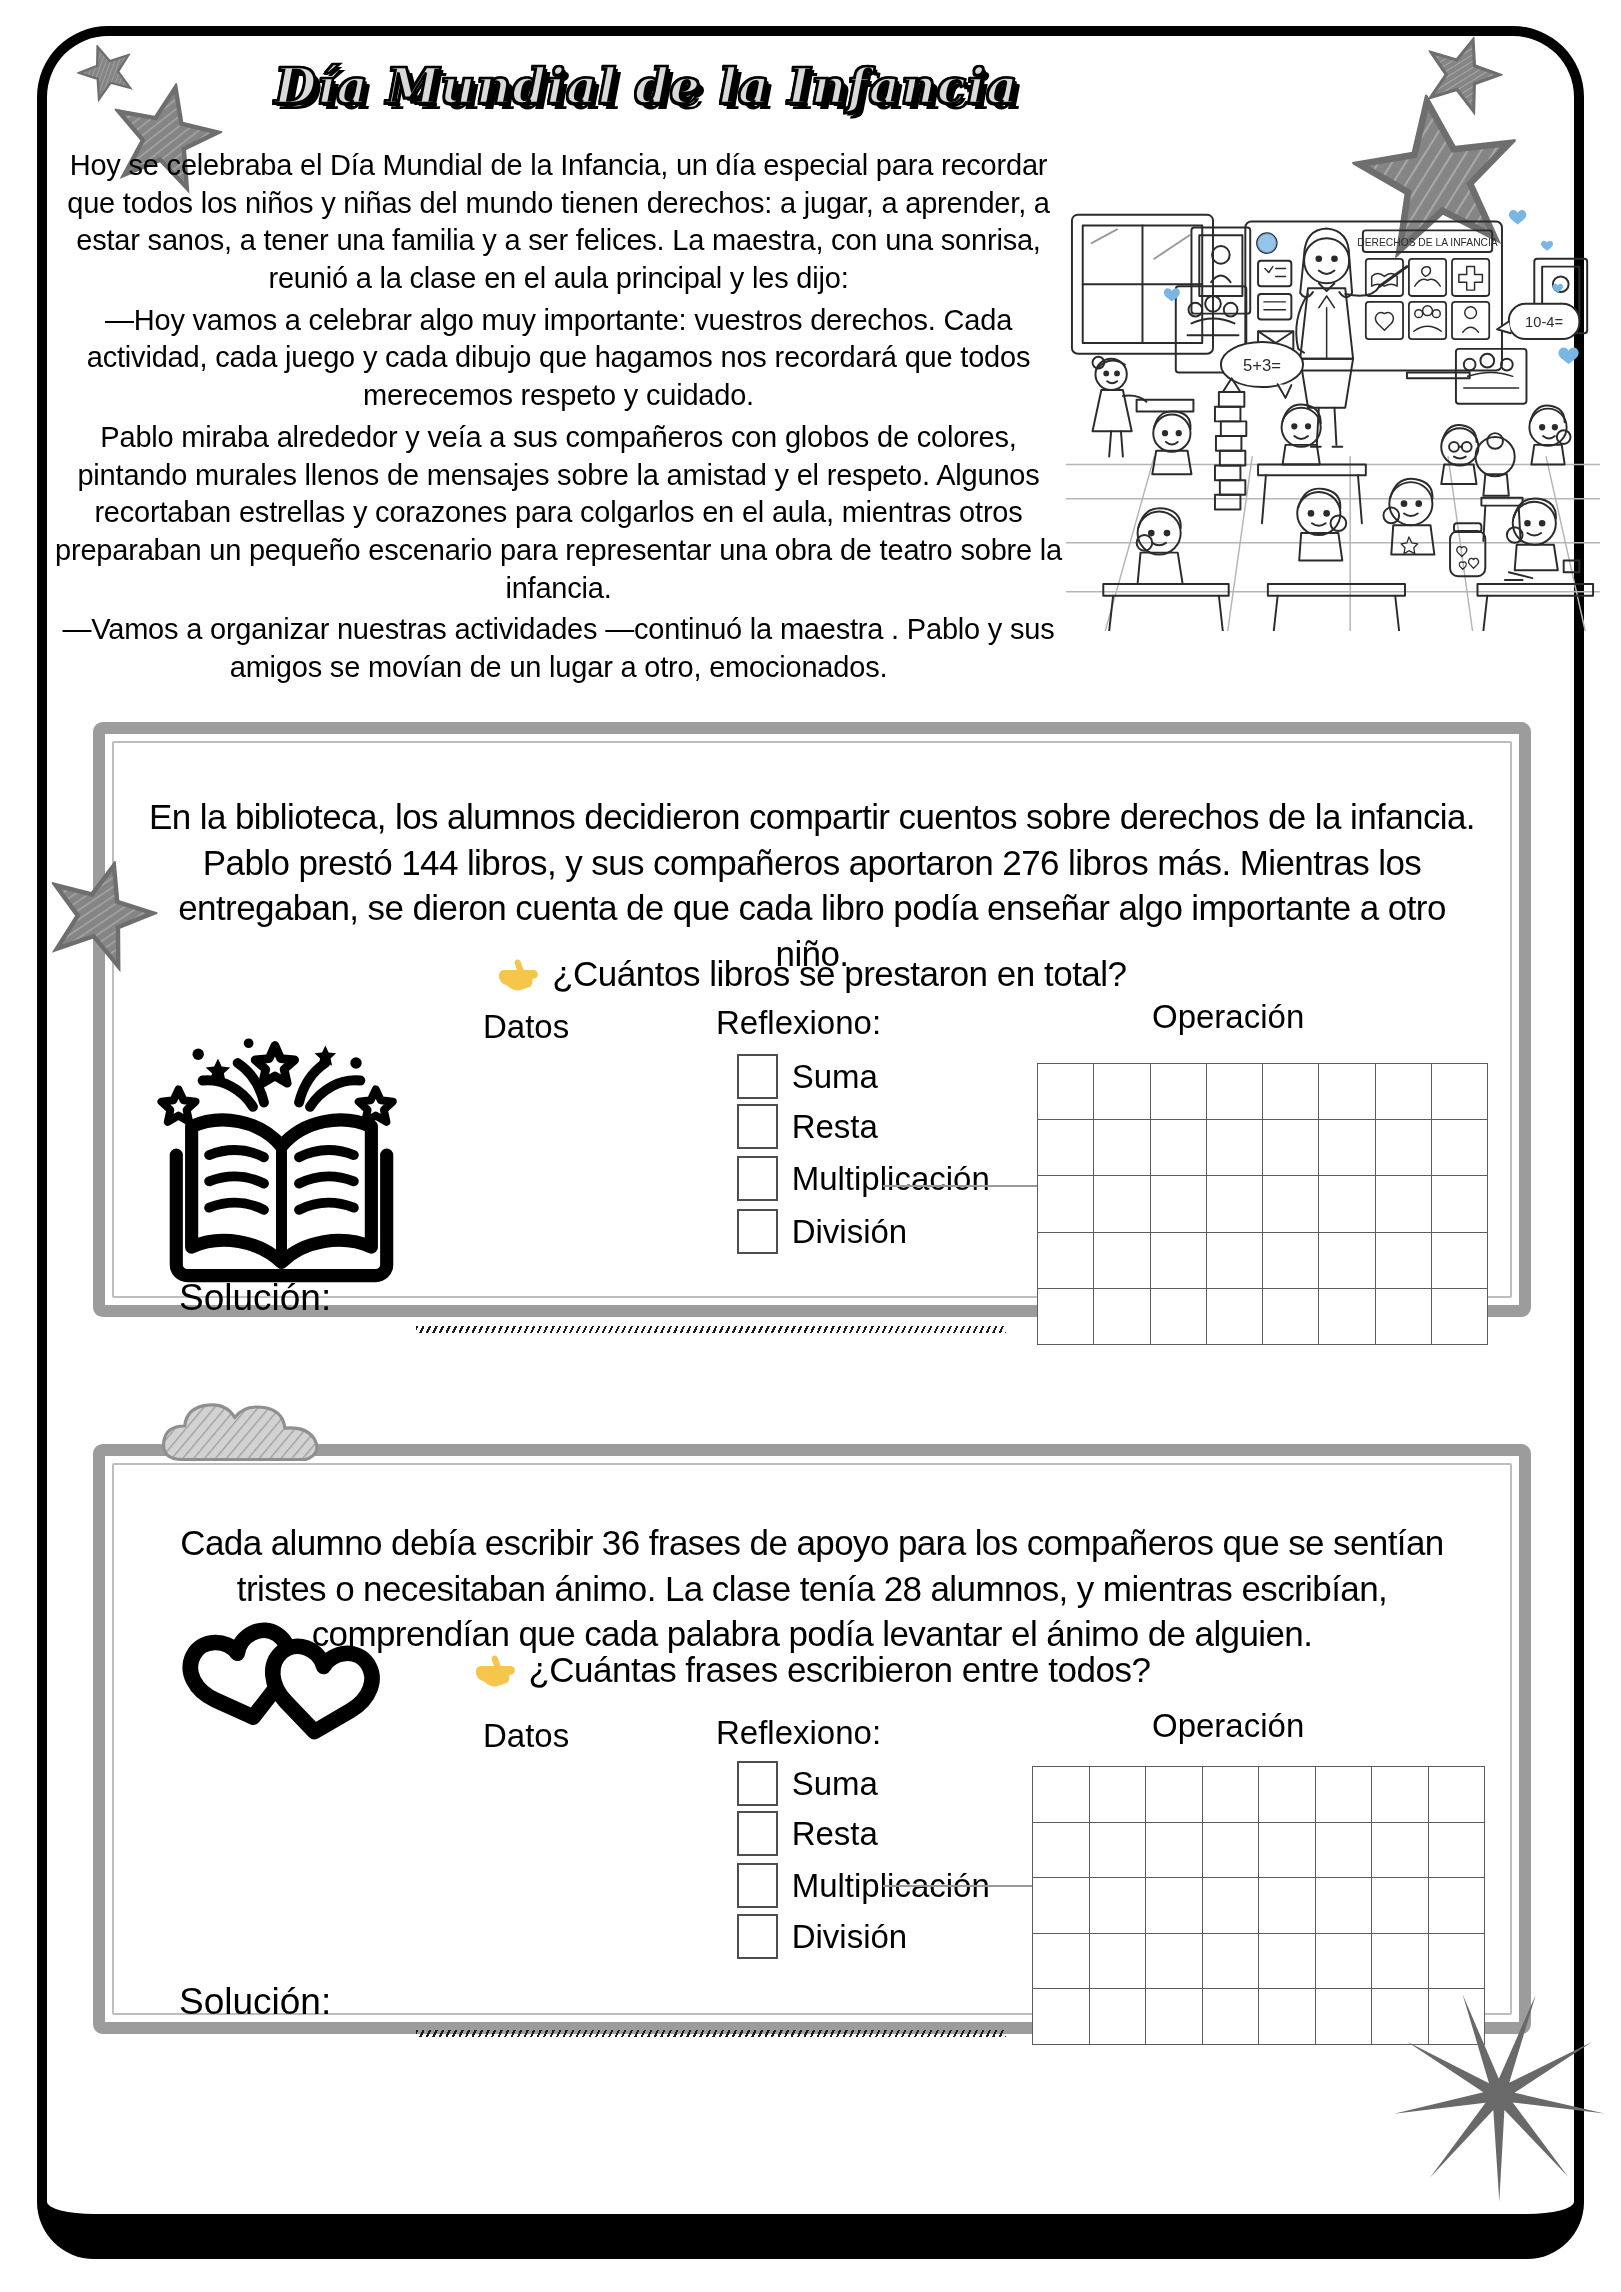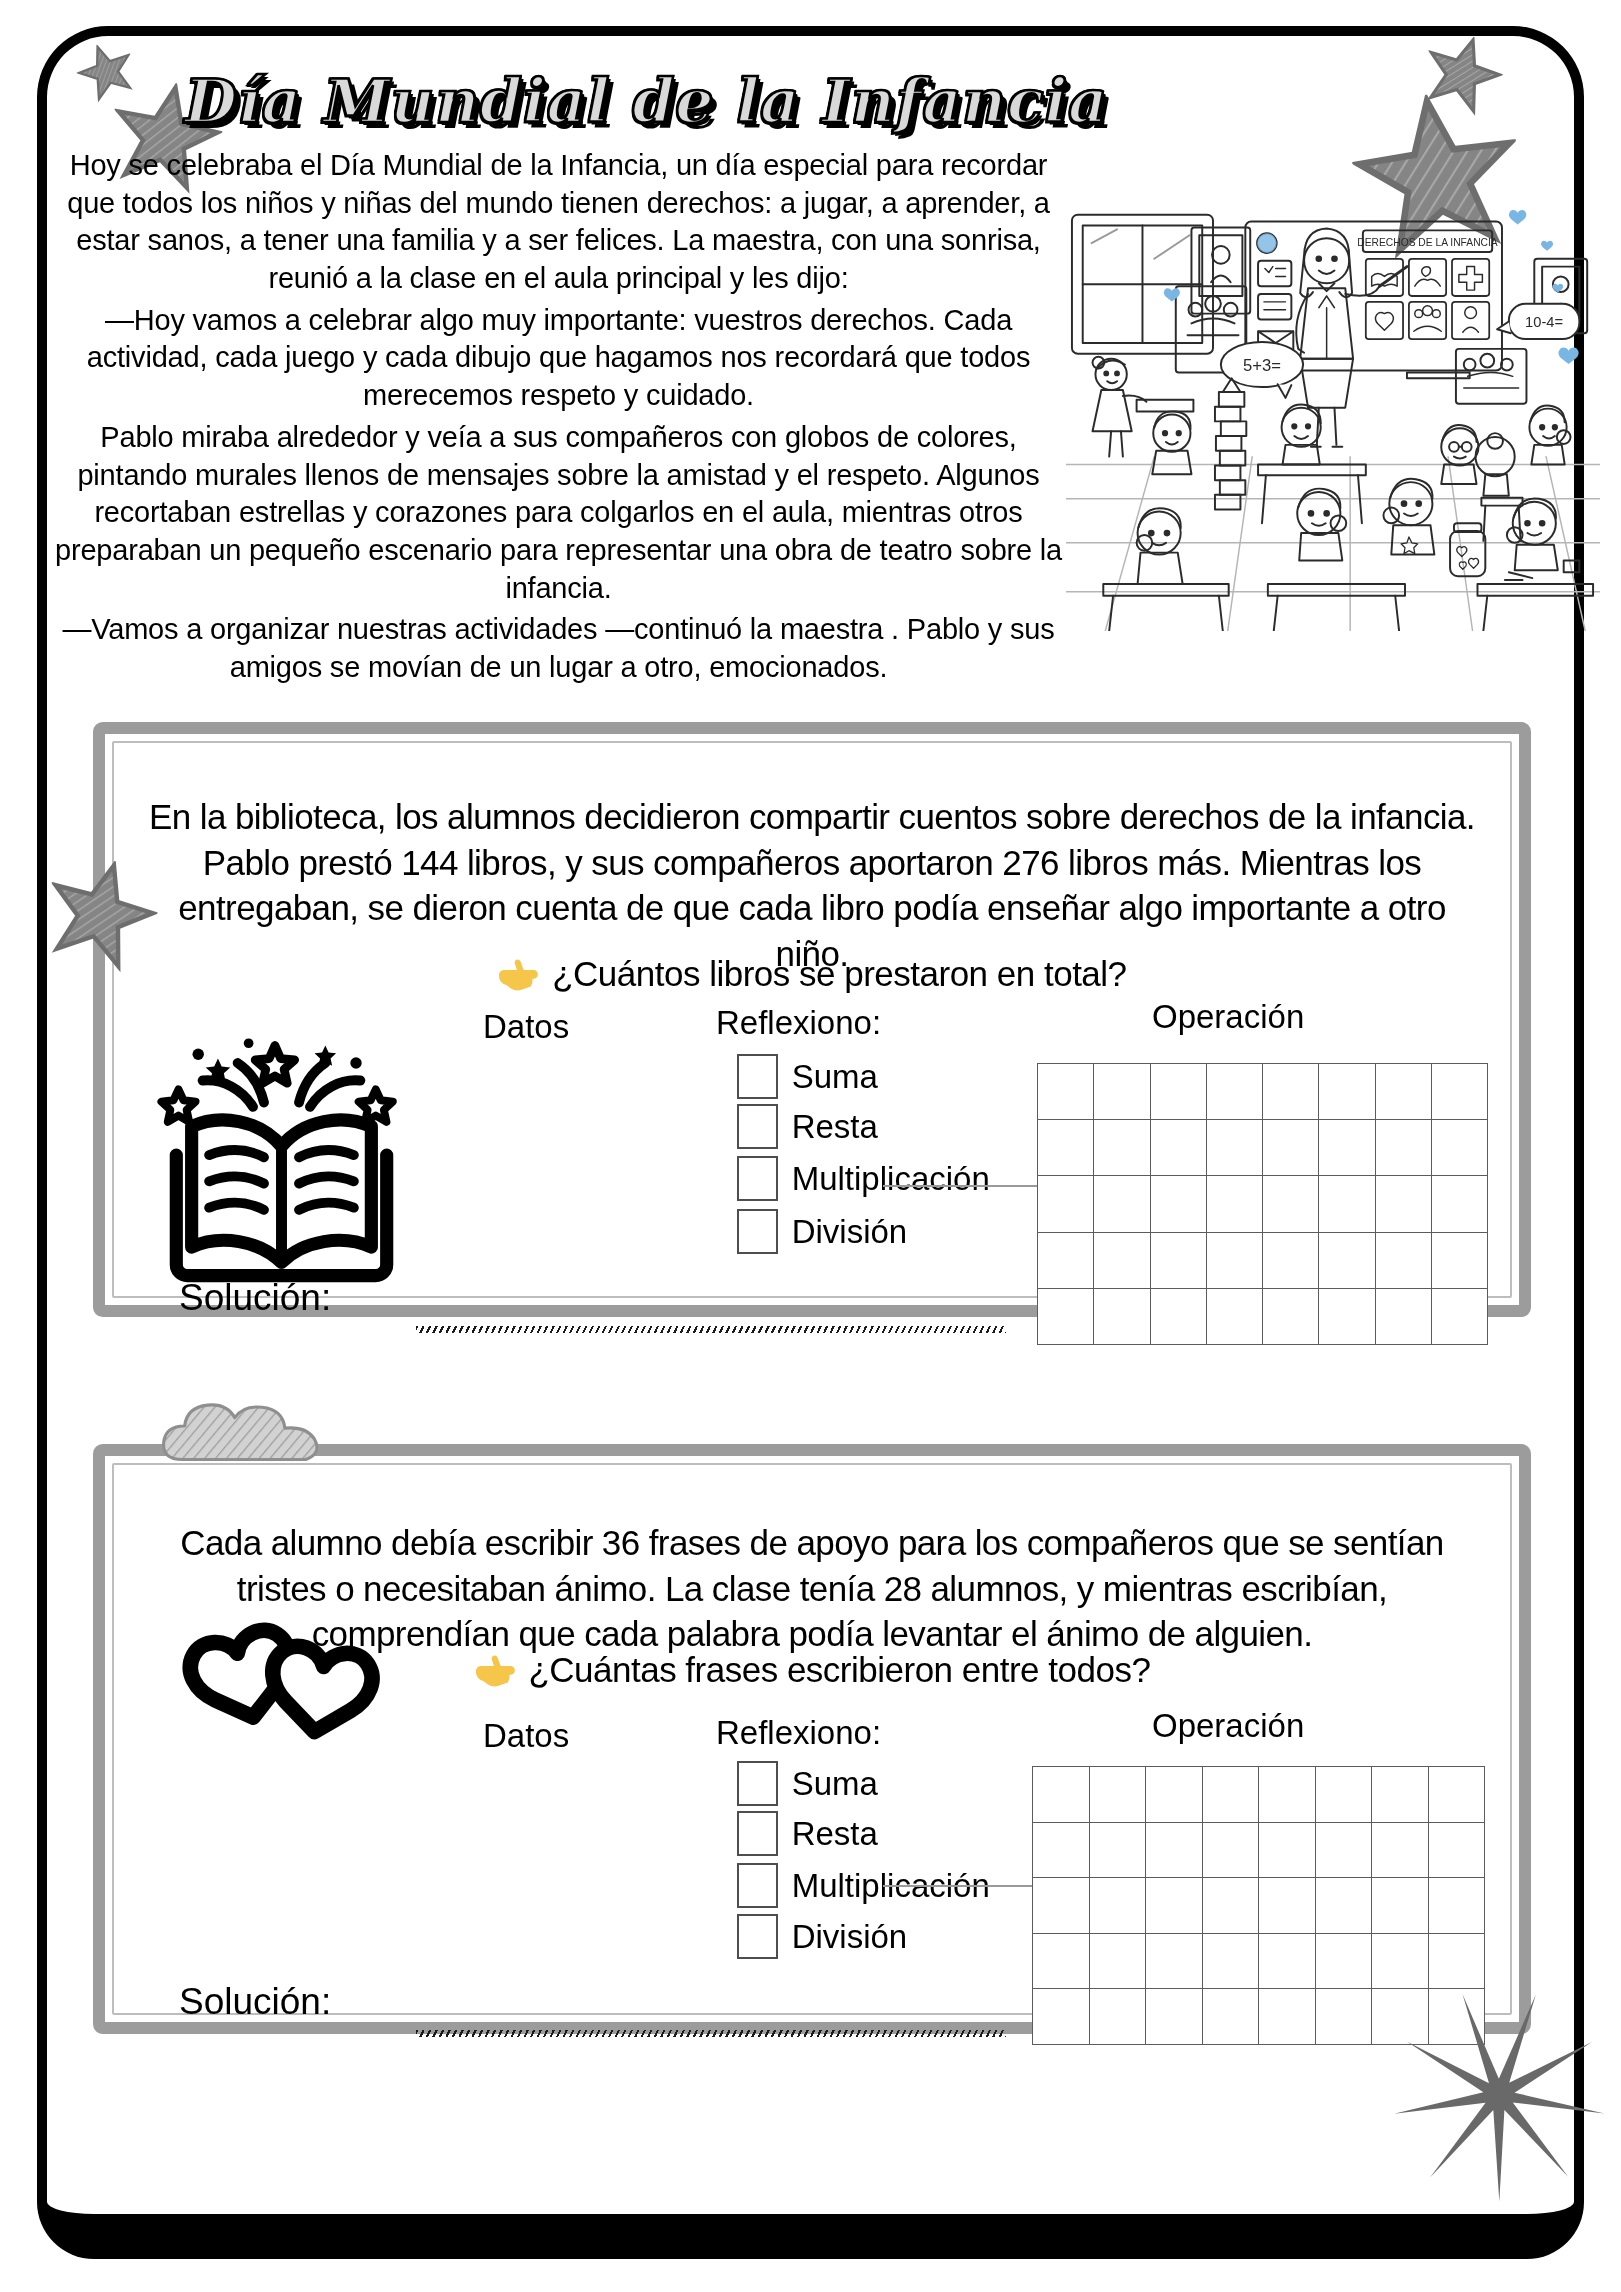--- a/index.html
+++ b/index.html
@@ -7,21 +7,21 @@
        font-family:"Liberation Sans",sans-serif;color:#111;}
 
   
   .frame{position:absolute;left:37px;top:25.5px;width:1547px;height:2233px;
          box-sizing:border-box;border:10.8px solid #000;border-bottom-width:45px;
          border-radius:71px 71px 57px 57px;pointer-events:none;}
 
   
   .page-title{position:absolute;left:137px;top:25.5px;width:1019px;text-align:center;
       font-family:"DejaVu Serif",serif;font-style:italic;font-weight:bold;
-      font-size:60px;letter-spacing:1px;color:#d9d9d9;
+      font-size:48px;letter-spacing:1px;color:#d9d9d9;
       -webkit-text-stroke:2.5px #000;
       text-shadow:2.9px 2.9px 0 #000,-1.5px -1.5px 0 #000,1.5px -1.5px 0 #000,
                   -1.5px 1.5px 0 #000,5.9px 5.9px 0 #000;}
 
   
   .intro{position:absolute;left:51px;top:143px;width:1015px;text-align:center;
          font-size:29px;line-height:1.30;letter-spacing:-0.2px;color:#000;}
   .intro p{margin:4px;}
 
   .illu{position:absolute;left:1066px;top:200px;width:534px;height:431px;}

